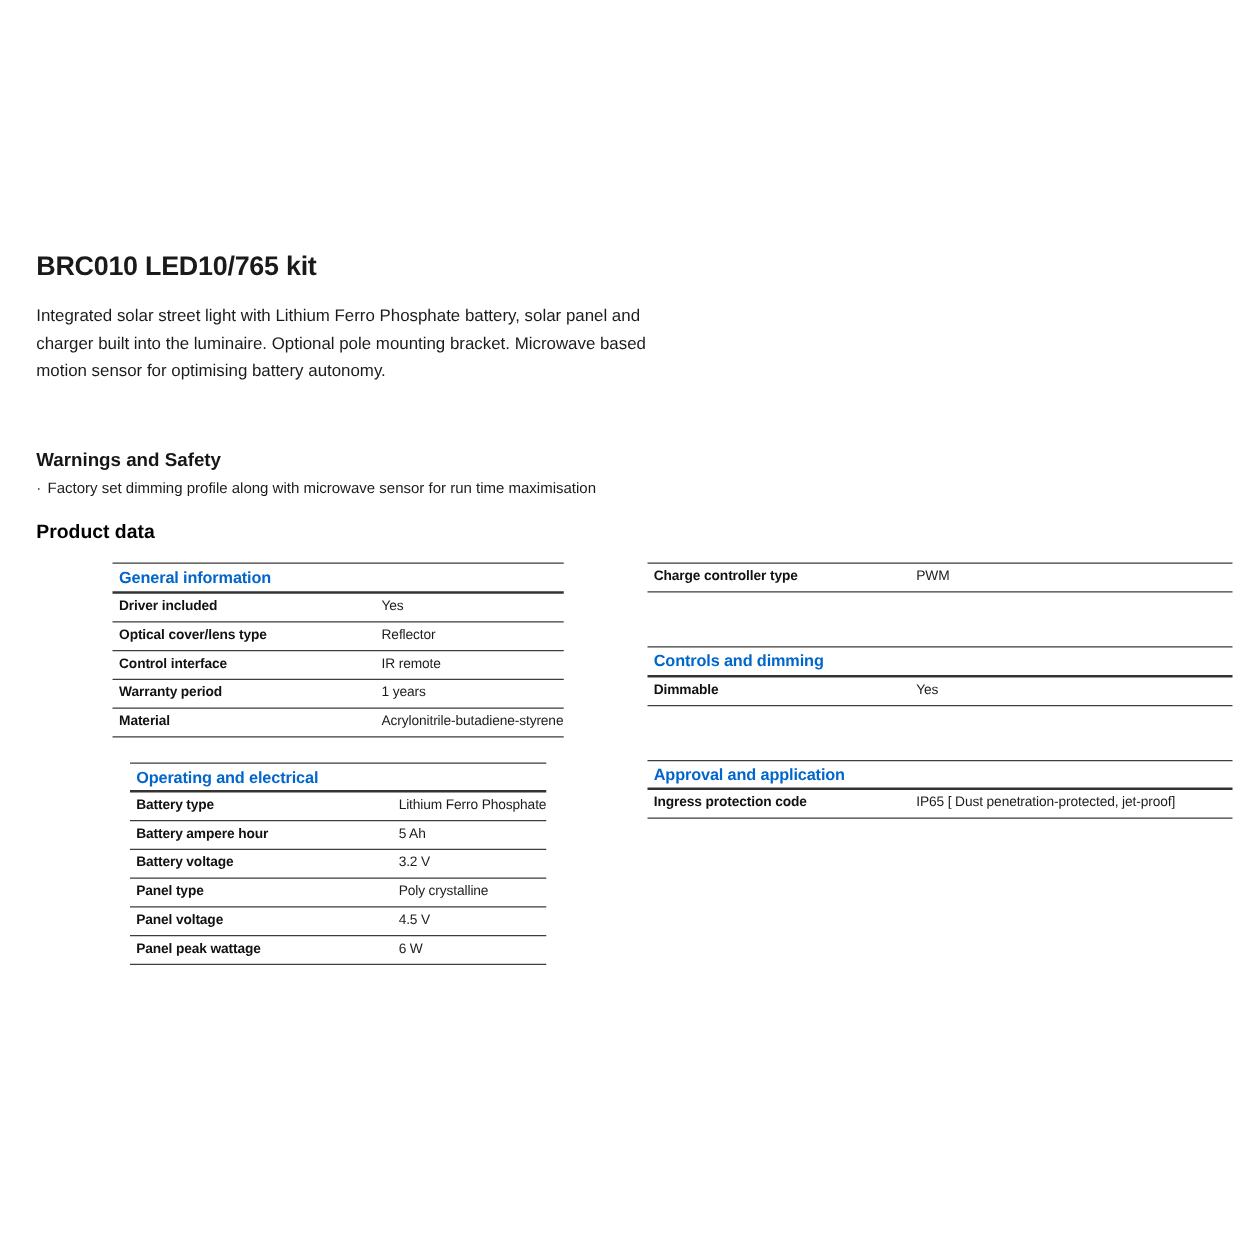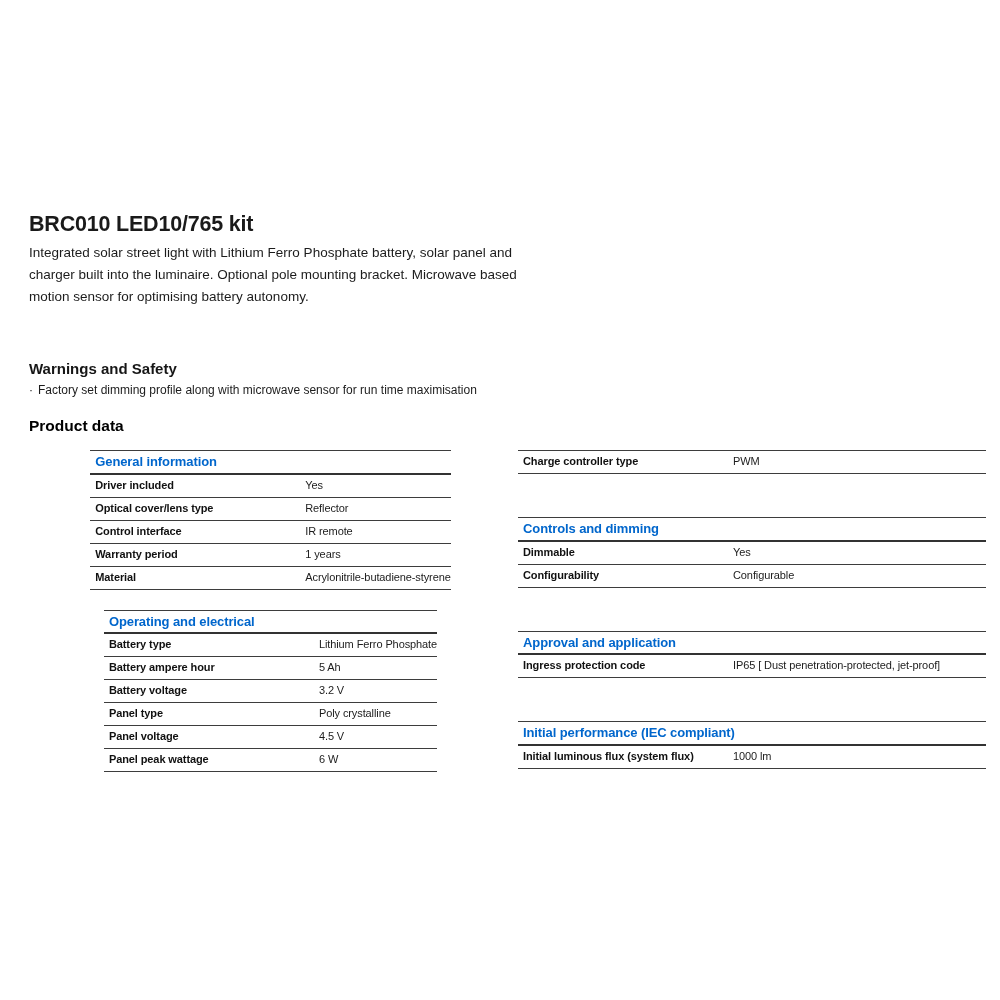--- a/index.html
+++ b/index.html
@@ -8,21 +8,21 @@
     width: 1000px;
     height: 1000px;
     background: #ffffff;
     font-family: "Liberation Sans", sans-serif;
     color: #1c1c1c;
     overflow: hidden;
   }
   .title {
     position: absolute;
     left: 29px;
-    top: 211px;
+    top: 200px;
     font-size: 21.5px;
     line-height: 26px;
     font-weight: bold;
     color: #1a1a1a;
     letter-spacing: -0.2px;
   }
   .description {
     position: absolute;
     left: 29px;
     top: 242px;
@@ -180,34 +180,23 @@
           <span class="label">Charge controller type</span>
           <span class="value">PWM</span>
         </div>
       </div>
       <div class="section">
         <div class="section-header">Controls and dimming</div>
         <div class="row">
           <span class="label">Dimmable</span>
           <span class="value">Yes</span>
         </div>
-        <div class="row">
-          <span class="label">Configurability</span>
-          <span class="value">Configurable</span>
-        </div>
       </div>
       <div class="section">
         <div class="section-header">Approval and application</div>
         <div class="row">
           <span class="label">Ingress protection code</span>
           <span class="value">IP65 [ Dust penetration-protected, jet-proof]</span>
         </div>
       </div>
-      <div class="section">
-        <div class="section-header">Initial performance (IEC compliant)</div>
-        <div class="row">
-          <span class="label">Initial luminous flux (system flux)</span>
-          <span class="value">1000 lm</span>
-        </div>
-      </div>
     </div>
 
 </div>
 
 </body></html>

